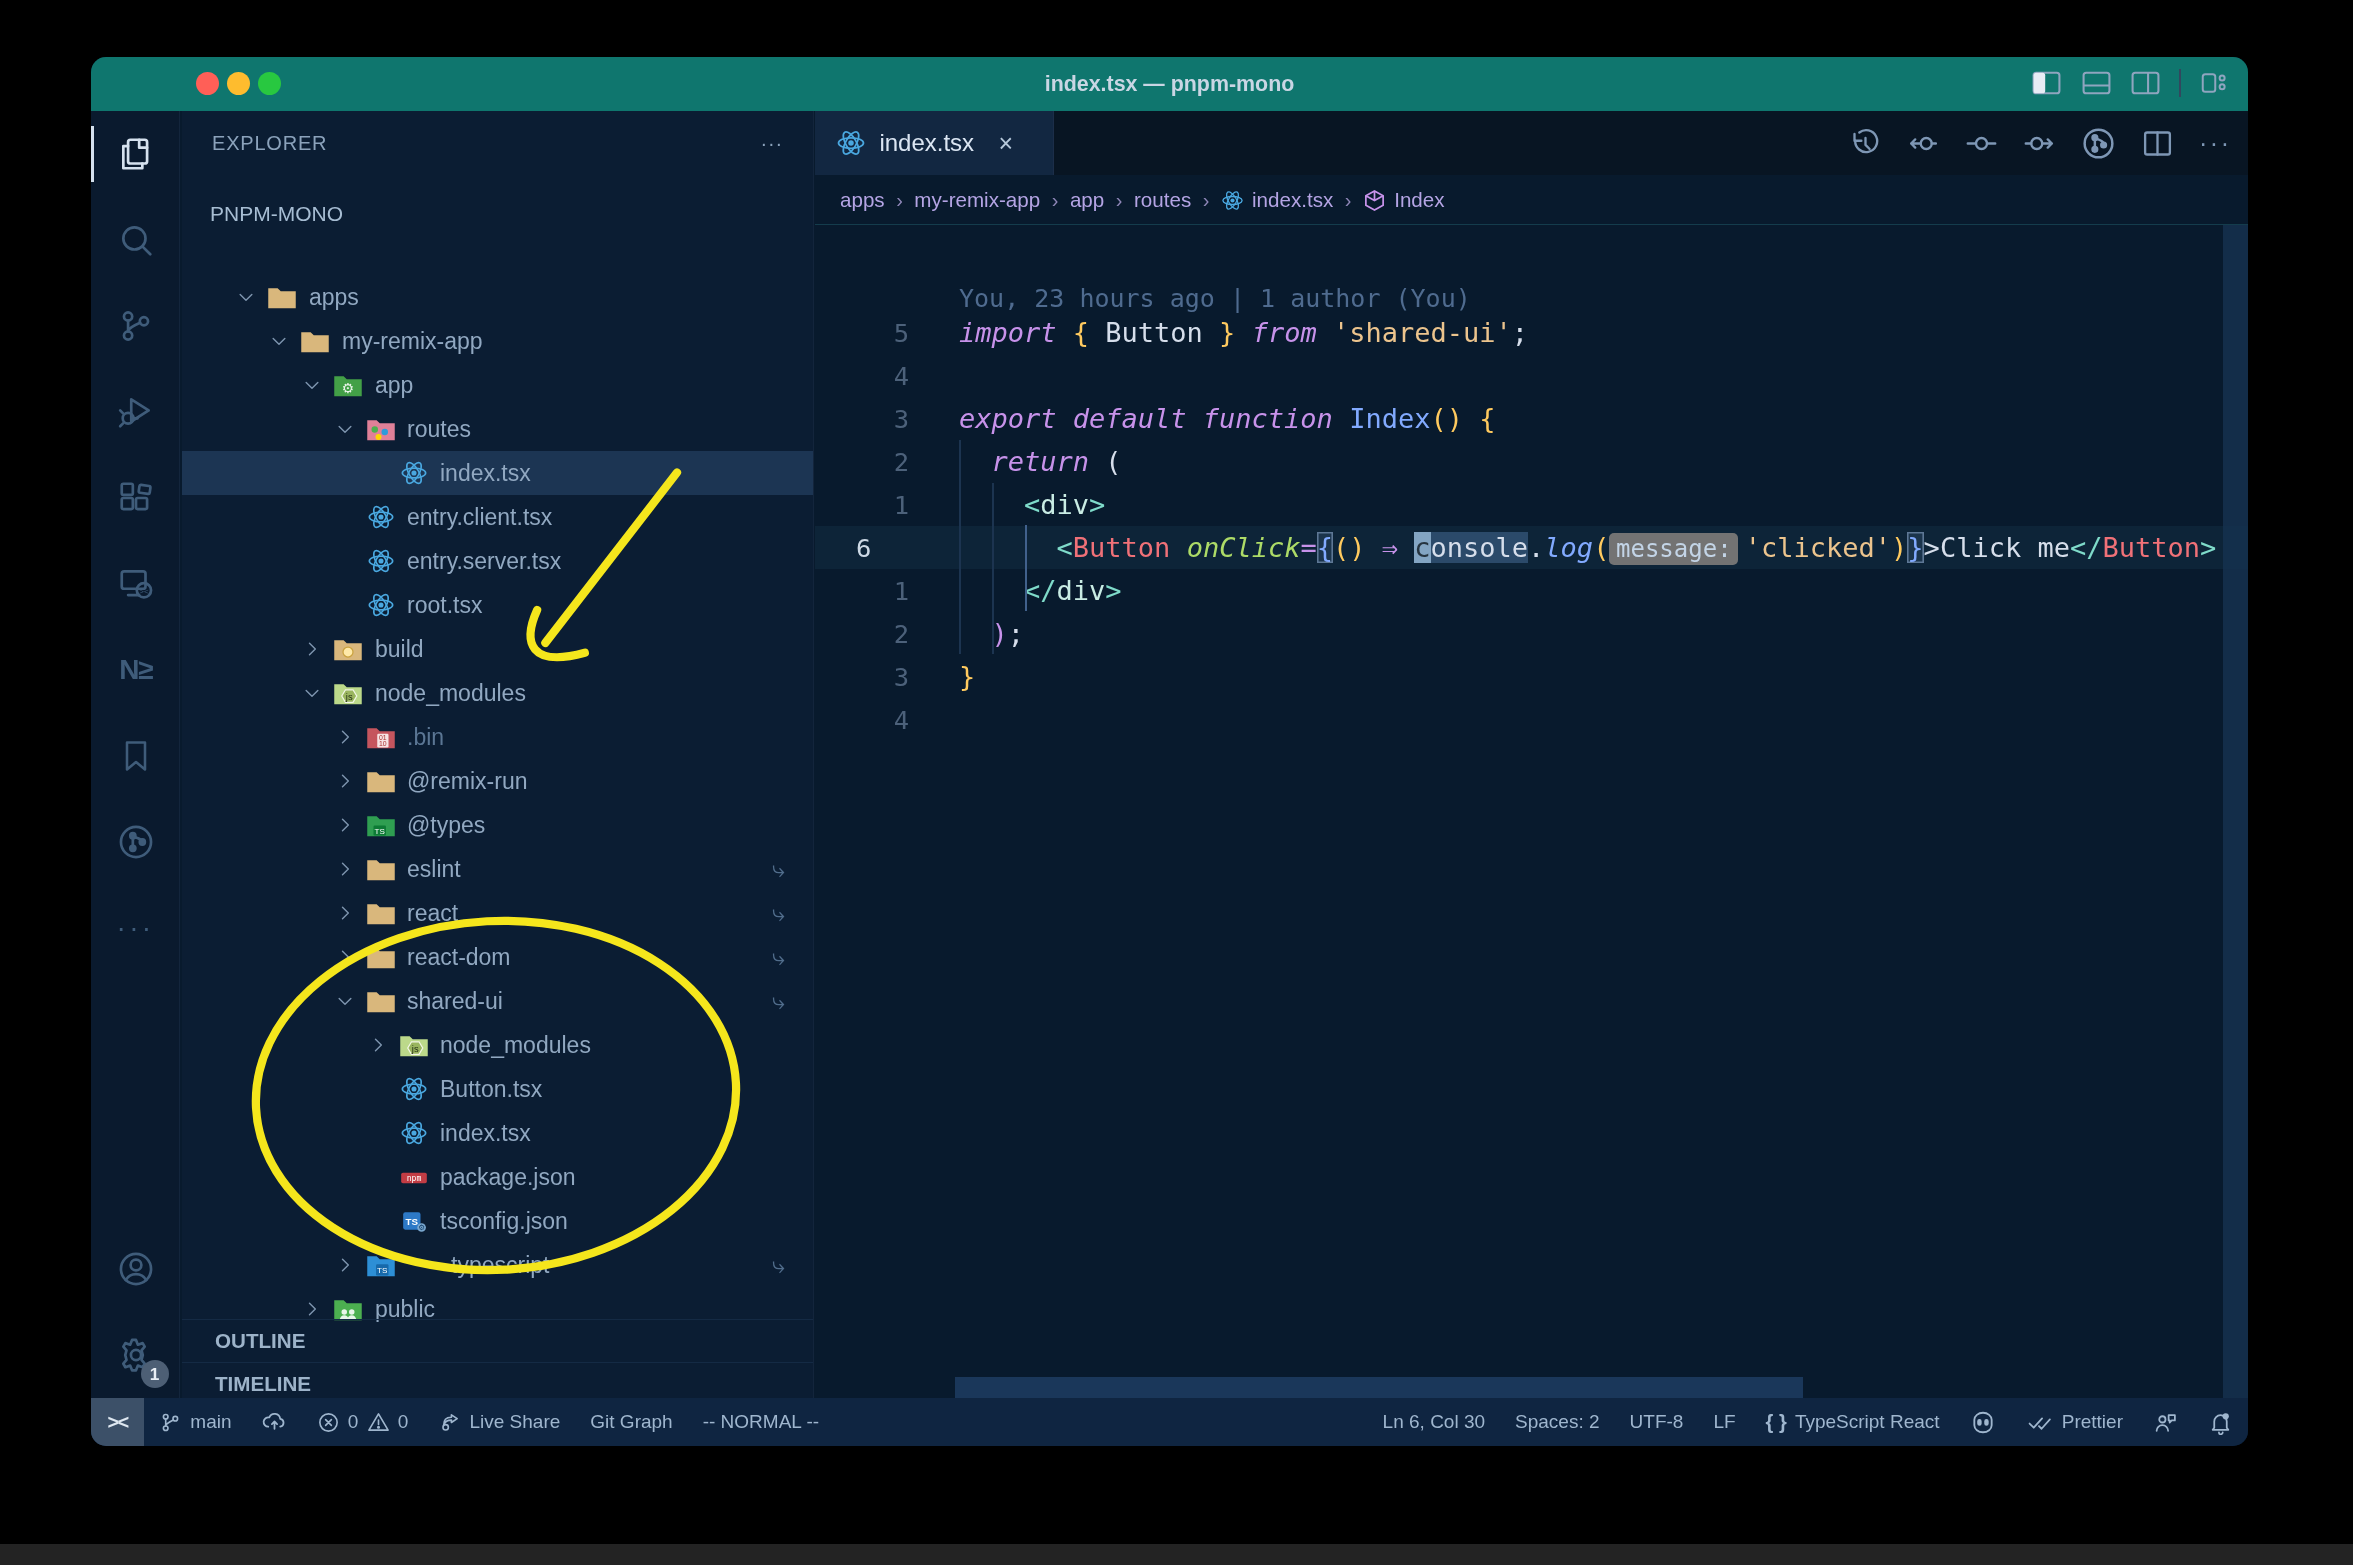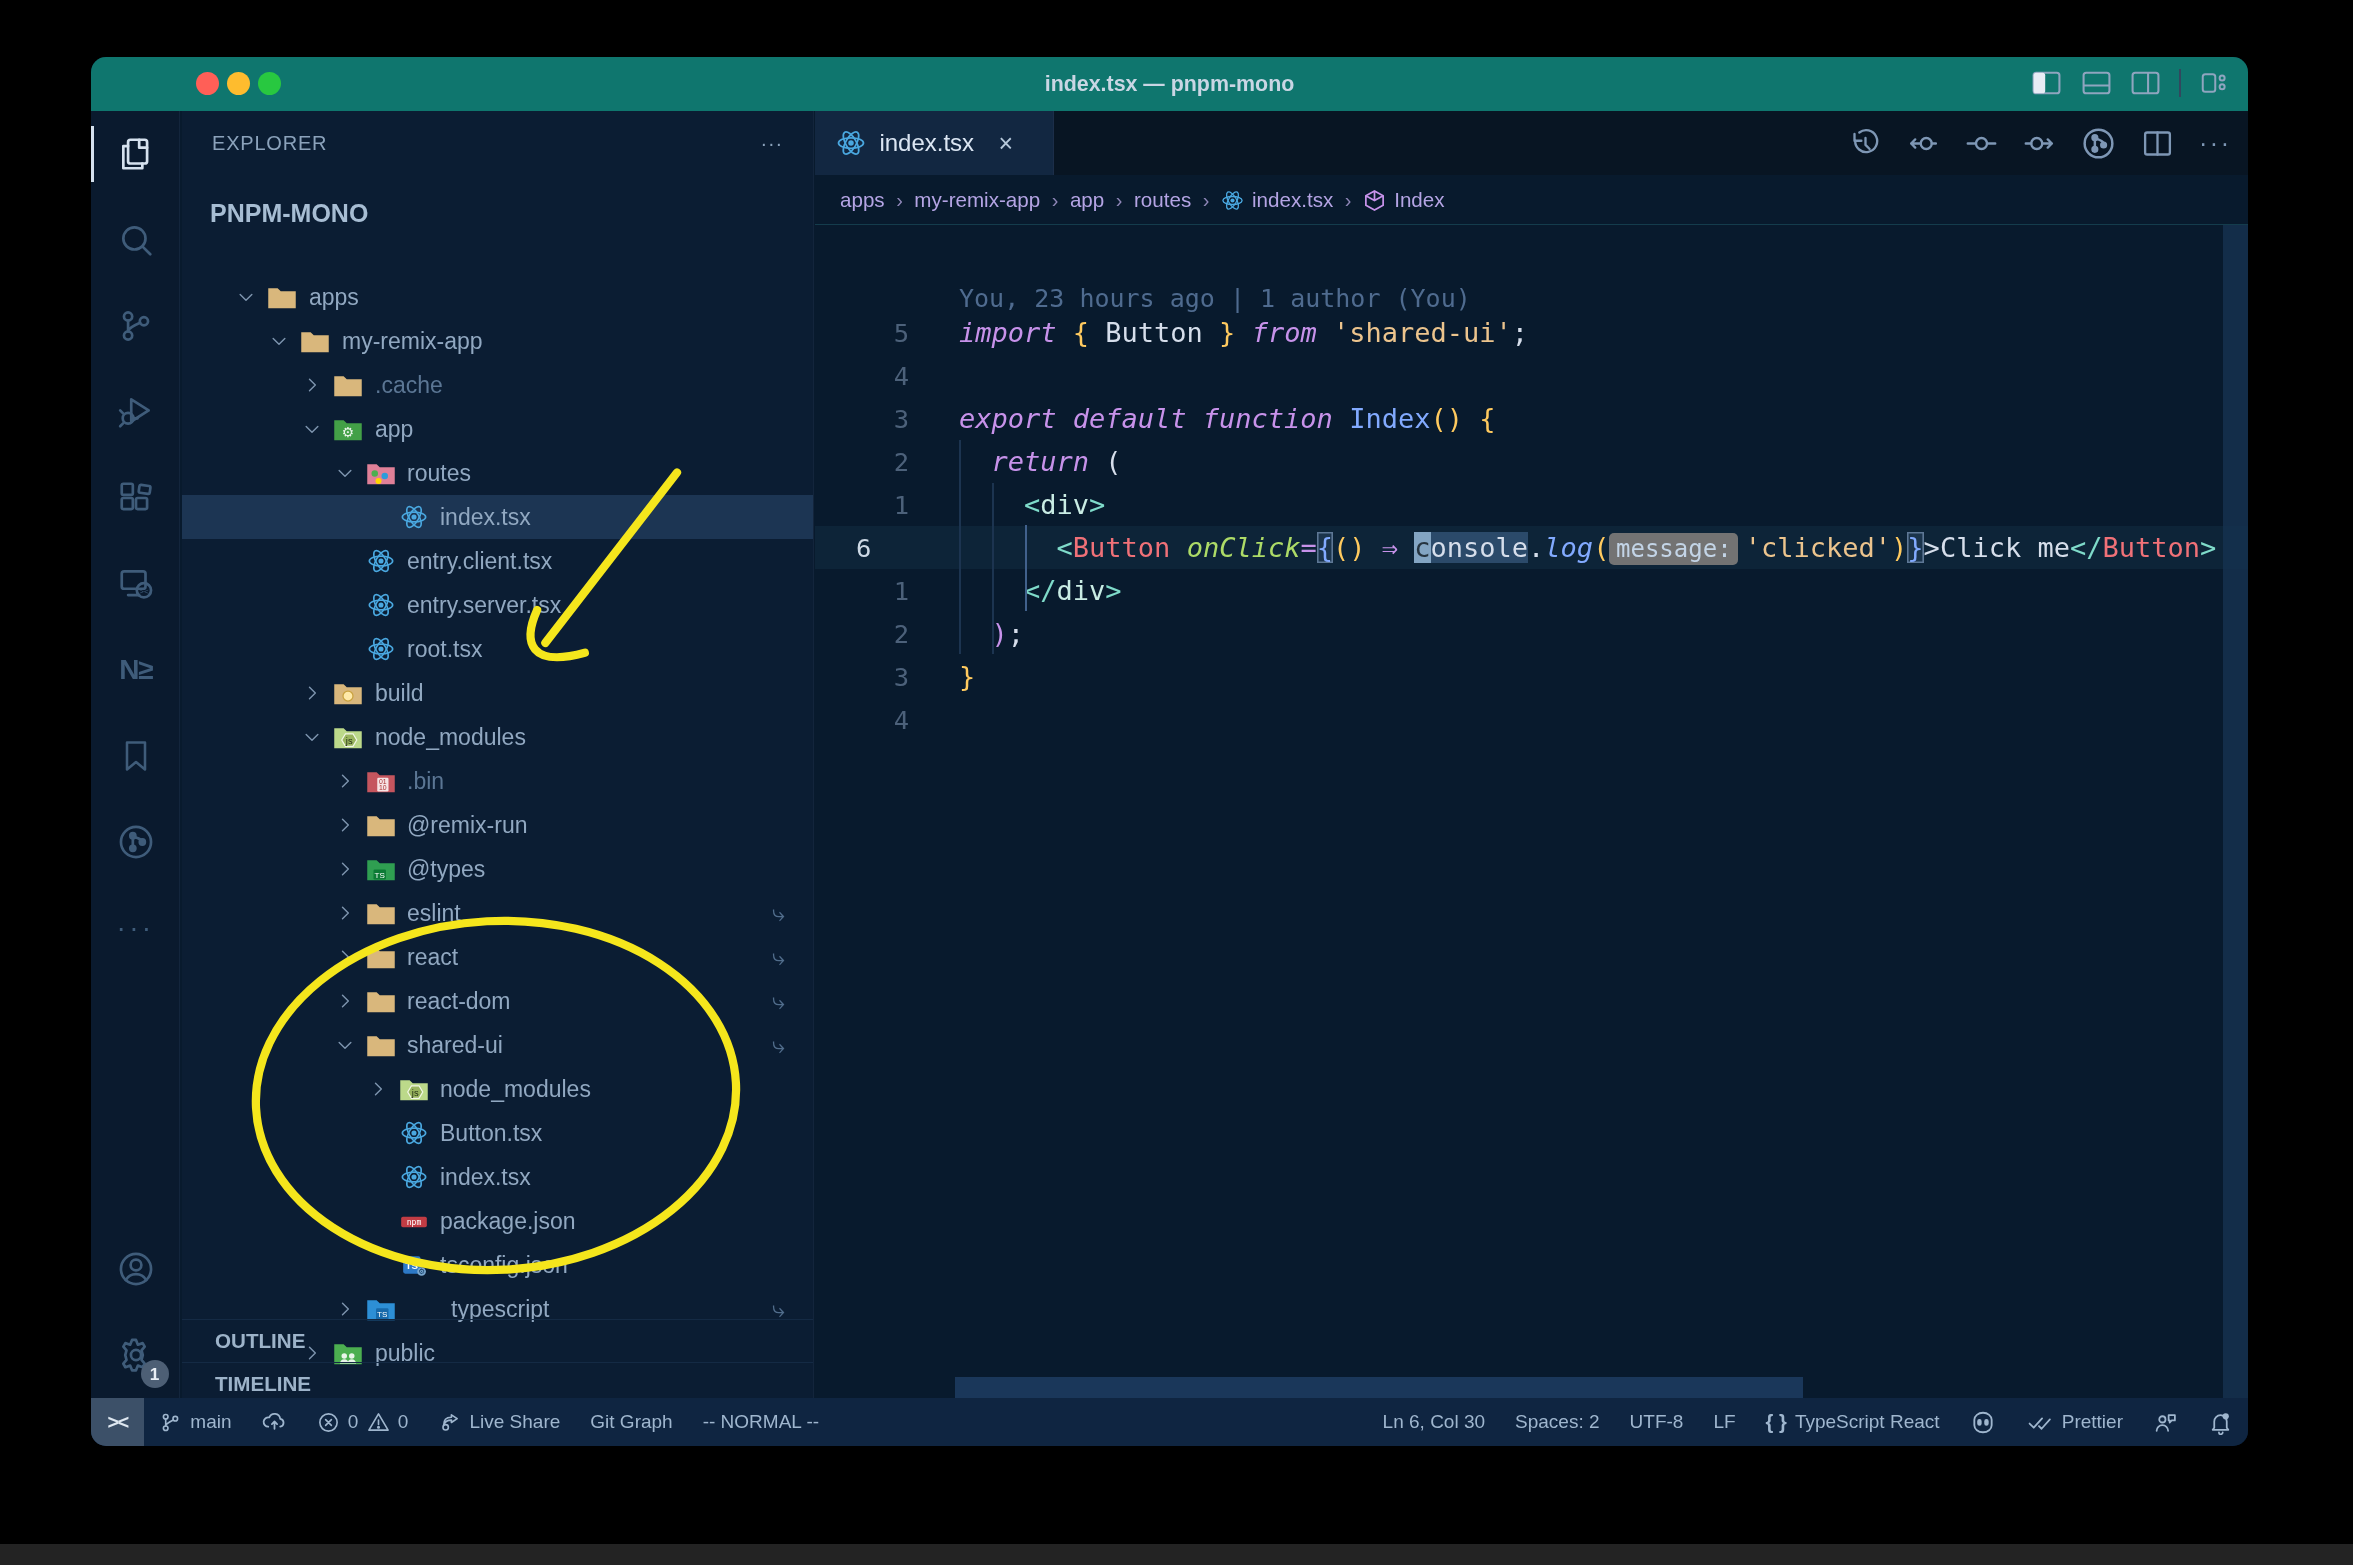--- a/index.html
+++ b/index.html
@@ -32,21 +32,21 @@
   .act .badge { position:absolute; right:11.5px; bottom:10px; min-width:28px; height:28px; border-radius:14px;
     background:#4d5f75; color:#e8eef5; font-size:17.3px; font-weight:700; display:flex; align-items:center; justify-content:center; }
   #act-bottom { position:absolute; bottom:0; left:0; width:89px; }
 
   
   #sidebar { position:absolute; left:91px; top:54px; width:632px; bottom:48px;
     background:#0b1d33; border-right:1.6px solid #13253c; }
   #explorer-header { position:absolute; left:0; top:0; width:100%; height:64px; display:flex; align-items:center;
     padding:0 30px; color:#8ba2bb; font-size:20px; letter-spacing:0.8px; justify-content:space-between; }
   #root-row { position:absolute; left:0; top:82px; width:100%; height:41px; display:flex; align-items:center;
-    color:#a7bdd3; font-weight:700; font-size:25px; gap:11.5px; padding-left:16.5px; }
+    color:#a7bdd3; font-weight:400; font-size:21px; gap:11.5px; padding-left:16.5px; }
   #tree { position:absolute; left:0; top:164px; width:100%; }
   .trow { position:relative; width:100%; height:44px; display:flex; align-items:center; color:#91a8c1; font-size:23px; }
   .trow.dim { color:#5b7694; }
   .trow.selected { background:#1c3553; }
   .trow .chev { position:absolute; width:25px; height:25px; display:flex; align-items:center; justify-content:center; color:#7e95af; }
   .trow .ficon { position:absolute; width:31px; height:28px; display:flex; align-items:center; justify-content:center; }
   .trow .lbl { position:absolute; white-space:nowrap; }
   .trow .symlink { position:absolute; right:28px; color:#516d8c; font-size:23px; }
   .section-row { position:absolute; left:0; width:100%; height:43px; display:flex; align-items:center; gap:13px;
     padding-left:20px; color:#9db3c9; font-weight:700; font-size:20.6px; border-top:1.6px solid #142a44; }
@@ -262,33 +262,20 @@
                 <path d="M5 9 l7 7 7 -7"></path>
               </svg>
             </span>
             <span class="ficon" style="display: flex; align-items: center; justify-content: center; left: 117px;">
               <svg width="30" height="25" viewBox="0 0 24 20">
                 <path d="M1 2.5 h7.5 l2.5 2.5 h12 a0 0 0 0 1 0 0 v13.5 h-22 z" fill="#d9b77c"></path>
               </svg>
             </span>
             <span class="lbl" style="left: 160px;">my-remix-app</span>
           </div>
-          <div class="trow dim">
-            <span class="chev" style="display: flex; align-items: center; justify-content: center; left: 117px;">
-              <svg width="20" height="20" viewBox="0 0 24 24" fill="none" stroke="currentColor" stroke-width="1.7" stroke-linecap="round" stroke-linejoin="round">
-                <path d="M9 5 l7 7 -7 7"></path>
-              </svg>
-            </span>
-            <span class="ficon" style="display: flex; align-items: center; justify-content: center; left: 150px;">
-              <svg width="30" height="25" viewBox="0 0 24 20">
-                <path d="M1 2.5 h7.5 l2.5 2.5 h12 a0 0 0 0 1 0 0 v13.5 h-22 z" fill="#d9b77c"></path>
-              </svg>
-            </span>
-            <span class="lbl" style="left: 193px;">.cache</span>
-          </div>
           <div class="trow">
             <span class="chev" style="display: flex; align-items: center; justify-content: center; left: 117px;">
               <svg width="20" height="20" viewBox="0 0 24 24" fill="none" stroke="currentColor" stroke-width="1.7" stroke-linecap="round" stroke-linejoin="round">
                 <path d="M5 9 l7 7 7 -7"></path>
               </svg>
             </span>
             <span class="ficon" style="display: flex; align-items: center; justify-content: center; left: 150px;">
               <svg width="30" height="25" viewBox="0 0 24 20" style="font-size:28px">
                 <path d="M1 2.5 h7.5 l2.5 2.5 h12 a0 0 0 0 1 0 0 v13.5 h-22 z" fill="#43a047"></path>
                 <text x="12" y="16" font-size="11" fill="#eaf5ea" text-anchor="middle">⚙</text>

